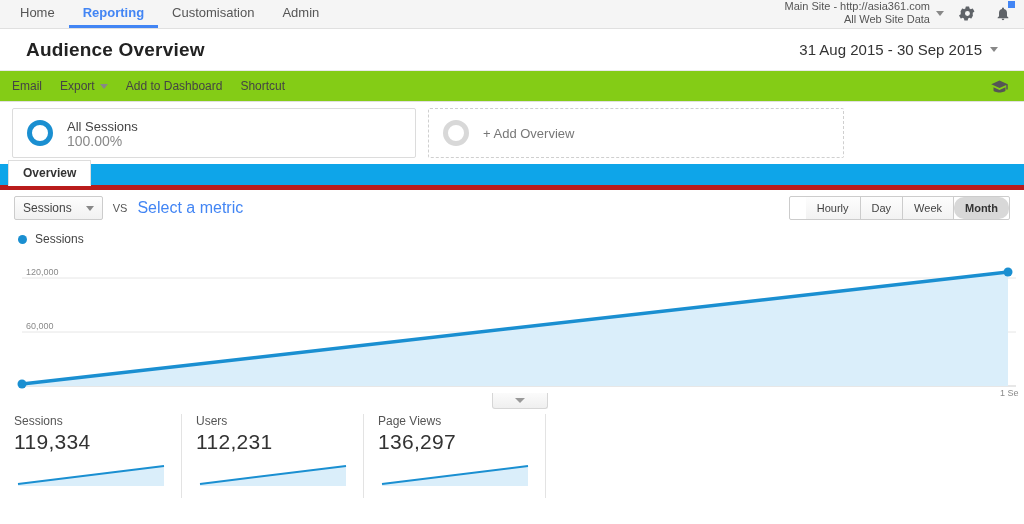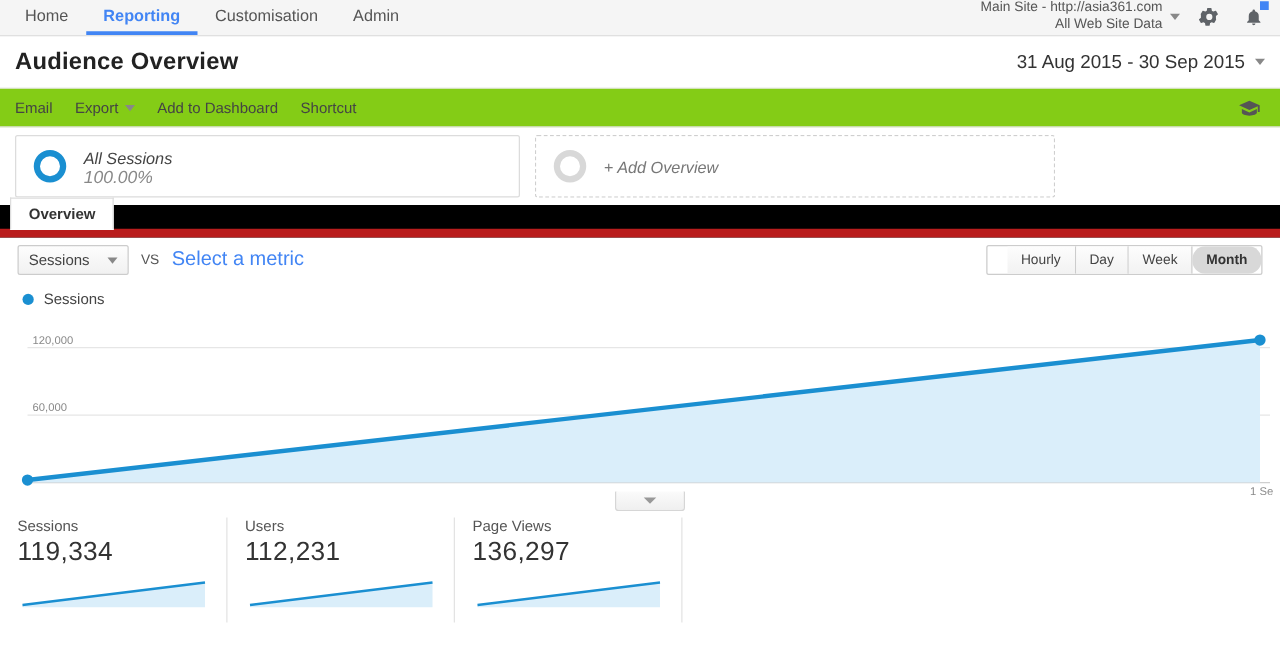--- a/index.html
+++ b/index.html
@@ -55,21 +55,21 @@
     display: inline-block;
   }
   .icon-btn { width: 26px; height: 26px; display: flex; align-items: center; justify-content: center; cursor: pointer; position: relative; }
   .badge-dot { position: absolute; top: 1px; right: 1px; width: 7px; height: 7px; background: #4285f4; }
 
   
   .title-row {
     height: 42px;
     display: flex;
     align-items: center;
-    padding: 0 12px;
+    padding: 0 26px;
     background: #fff;
     border-bottom: 1px solid #e8e8e8;
   }
   .page-title { font-size: 19px; font-weight: bold; color: #222; letter-spacing: .2px; }
   .date-range {
     margin-left: auto;
     display: flex; align-items: center; gap: 8px;
     font-size: 15px; color: #333;
     cursor: pointer;
   }
@@ -86,21 +86,20 @@
   .tool-link { font-size: 12px; color: #444; cursor: pointer; display: flex; align-items: center; gap: 5px; }
   .toolbar-right { margin-left: auto; display: flex; align-items: center; }
 
   
   .segment-bar {
     height: 62px;
     background: #fff;
     display: flex; align-items: center;
     padding: 0 12px;
     gap: 12px;
-    font-style: italic;
   }
   .segment-box {
     height: 50px;
     flex: 0 0 404px;
     border: 1px solid #dcdcdc;
     border-radius: 2px;
     display: flex; align-items: center;
     padding: 0 14px; gap: 14px;
     cursor: pointer;
   }
@@ -112,22 +111,22 @@
   .donut.grey { border-color: #d8d8d8; }
   .seg-name { font-size: 13px; color: #444; line-height: 16px; }
   .seg-pct { font-size: 14px; color: #888; line-height: 13px; }
   .add-seg-label { font-size: 13px; color: #777; }
 
   
   .tab-strip {
     height: 26px;
     display: flex; align-items: flex-end;
     padding-left: 8px;
-    border-bottom: 7px solid #b91c1c;
-    background: #000000;
+    border-bottom: 5px solid #b91c1c;
+    background: #0ea5e9;
   }
   .tab {
     font-size: 12px; font-weight: bold; color: #333;
     padding: 5px 14px 5px;
     border: 1px solid #ddd;
     border-bottom: 1px solid #fff;
     background: #fff;
     margin-bottom: -1px;
     cursor: pointer;
   }

